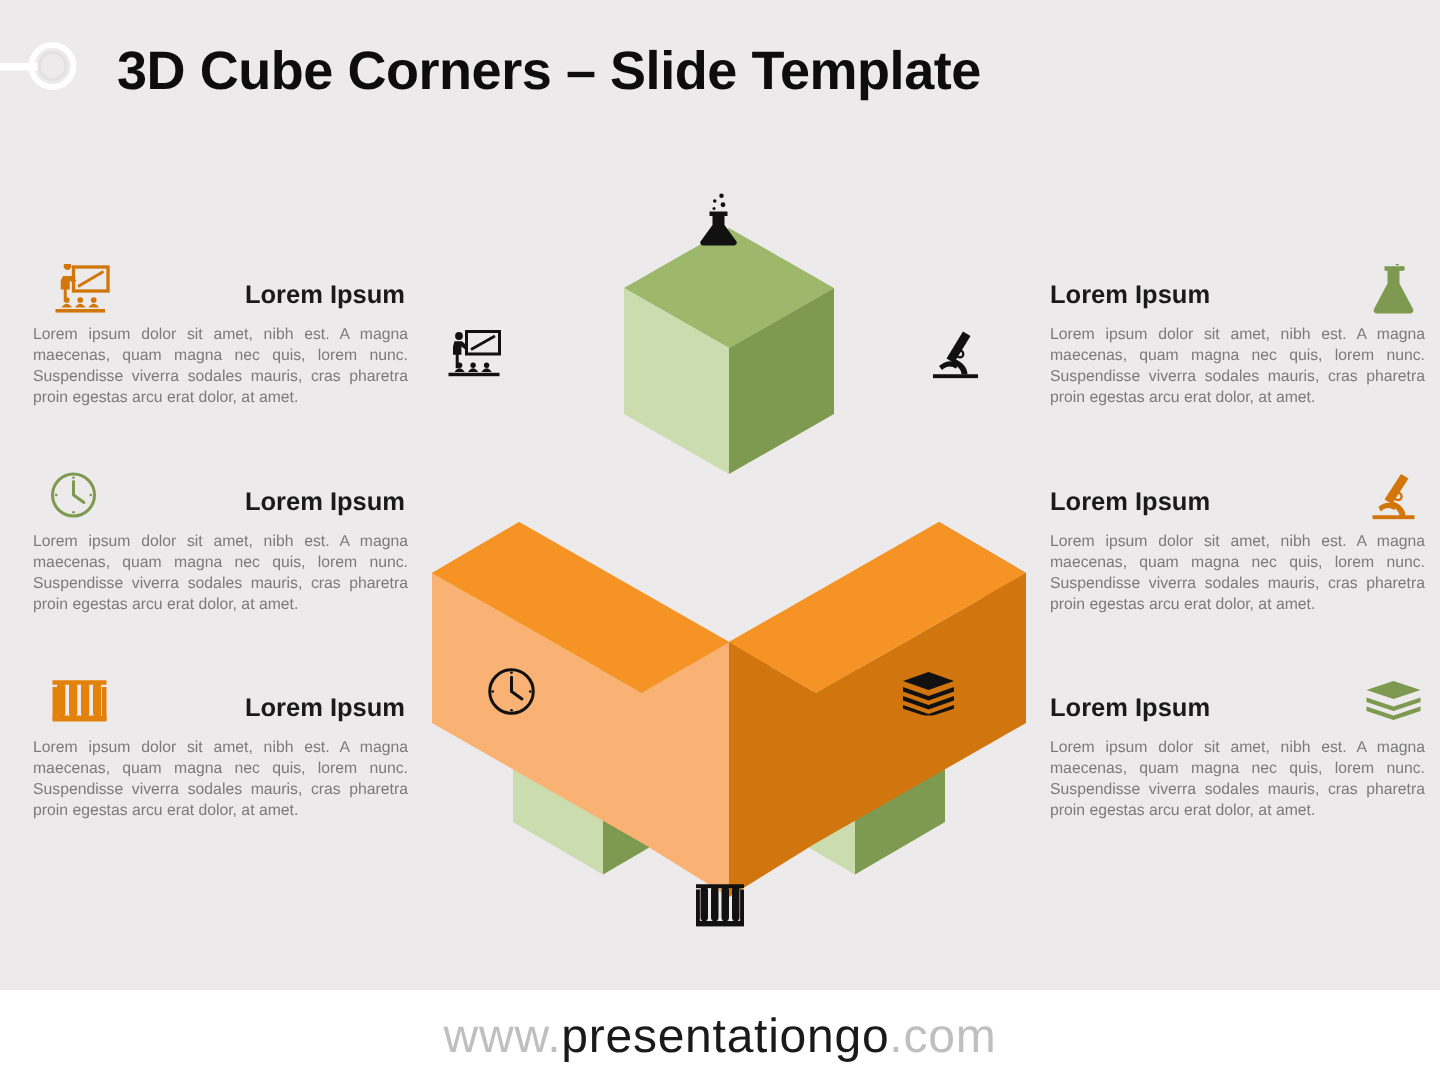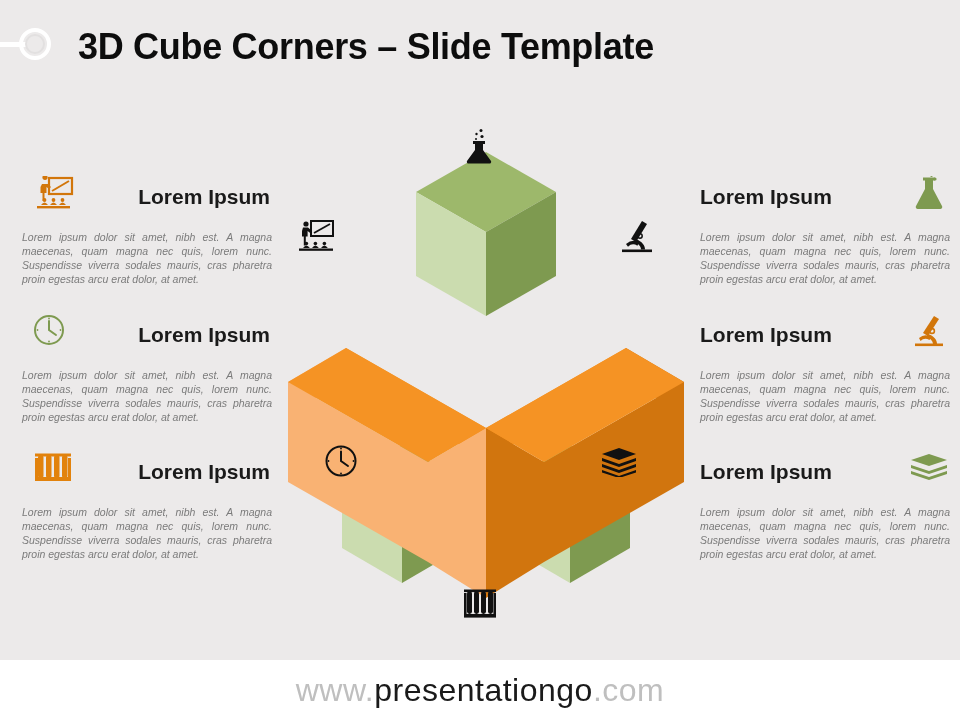--- a/index.html
+++ b/index.html
@@ -21,30 +21,29 @@
     position:absolute; left:0px; top:24px; width:60px; height:42px;
   }
 
   
   .block { position:absolute; width:250px; }
   .block.left  { left:22px; }
   .block.right { left:700px; }
   .b1 { top:182px; } .b2 { top:320px; } .b3 { top:457px; }
 
   .bhead {
-    font-size:21px; font-weight:bold; color:#1a1a1a;
+    font-size:17px; font-weight:bold; color:#1a1a1a;
     height:30px; line-height:30px; white-space:nowrap;
   }
   .block.left  .bhead { text-align:right; padding-right:2px; }
   .block.right .bhead { text-align:left; }
   .bbody {
-    margin-top:18px;
+    margin-top:4px;
     font-size:10.5px; line-height:14px; color:#7b7b7b;
     text-align:justify;
-    font-style:italic;
   }
   .bicon { position:absolute; top:-6px; width:42px; height:34px; }
   .block.left  .bicon { left:10px; }
   .block.right .bicon { right:0px; }
   .bicon svg { width:100%; height:100%; display:block; }
 
   
   .iso { position:absolute; left:288px; top:128px; width:396px; height:500px; }
   .iso svg { display:block; width:100%; height:100%; }
 

